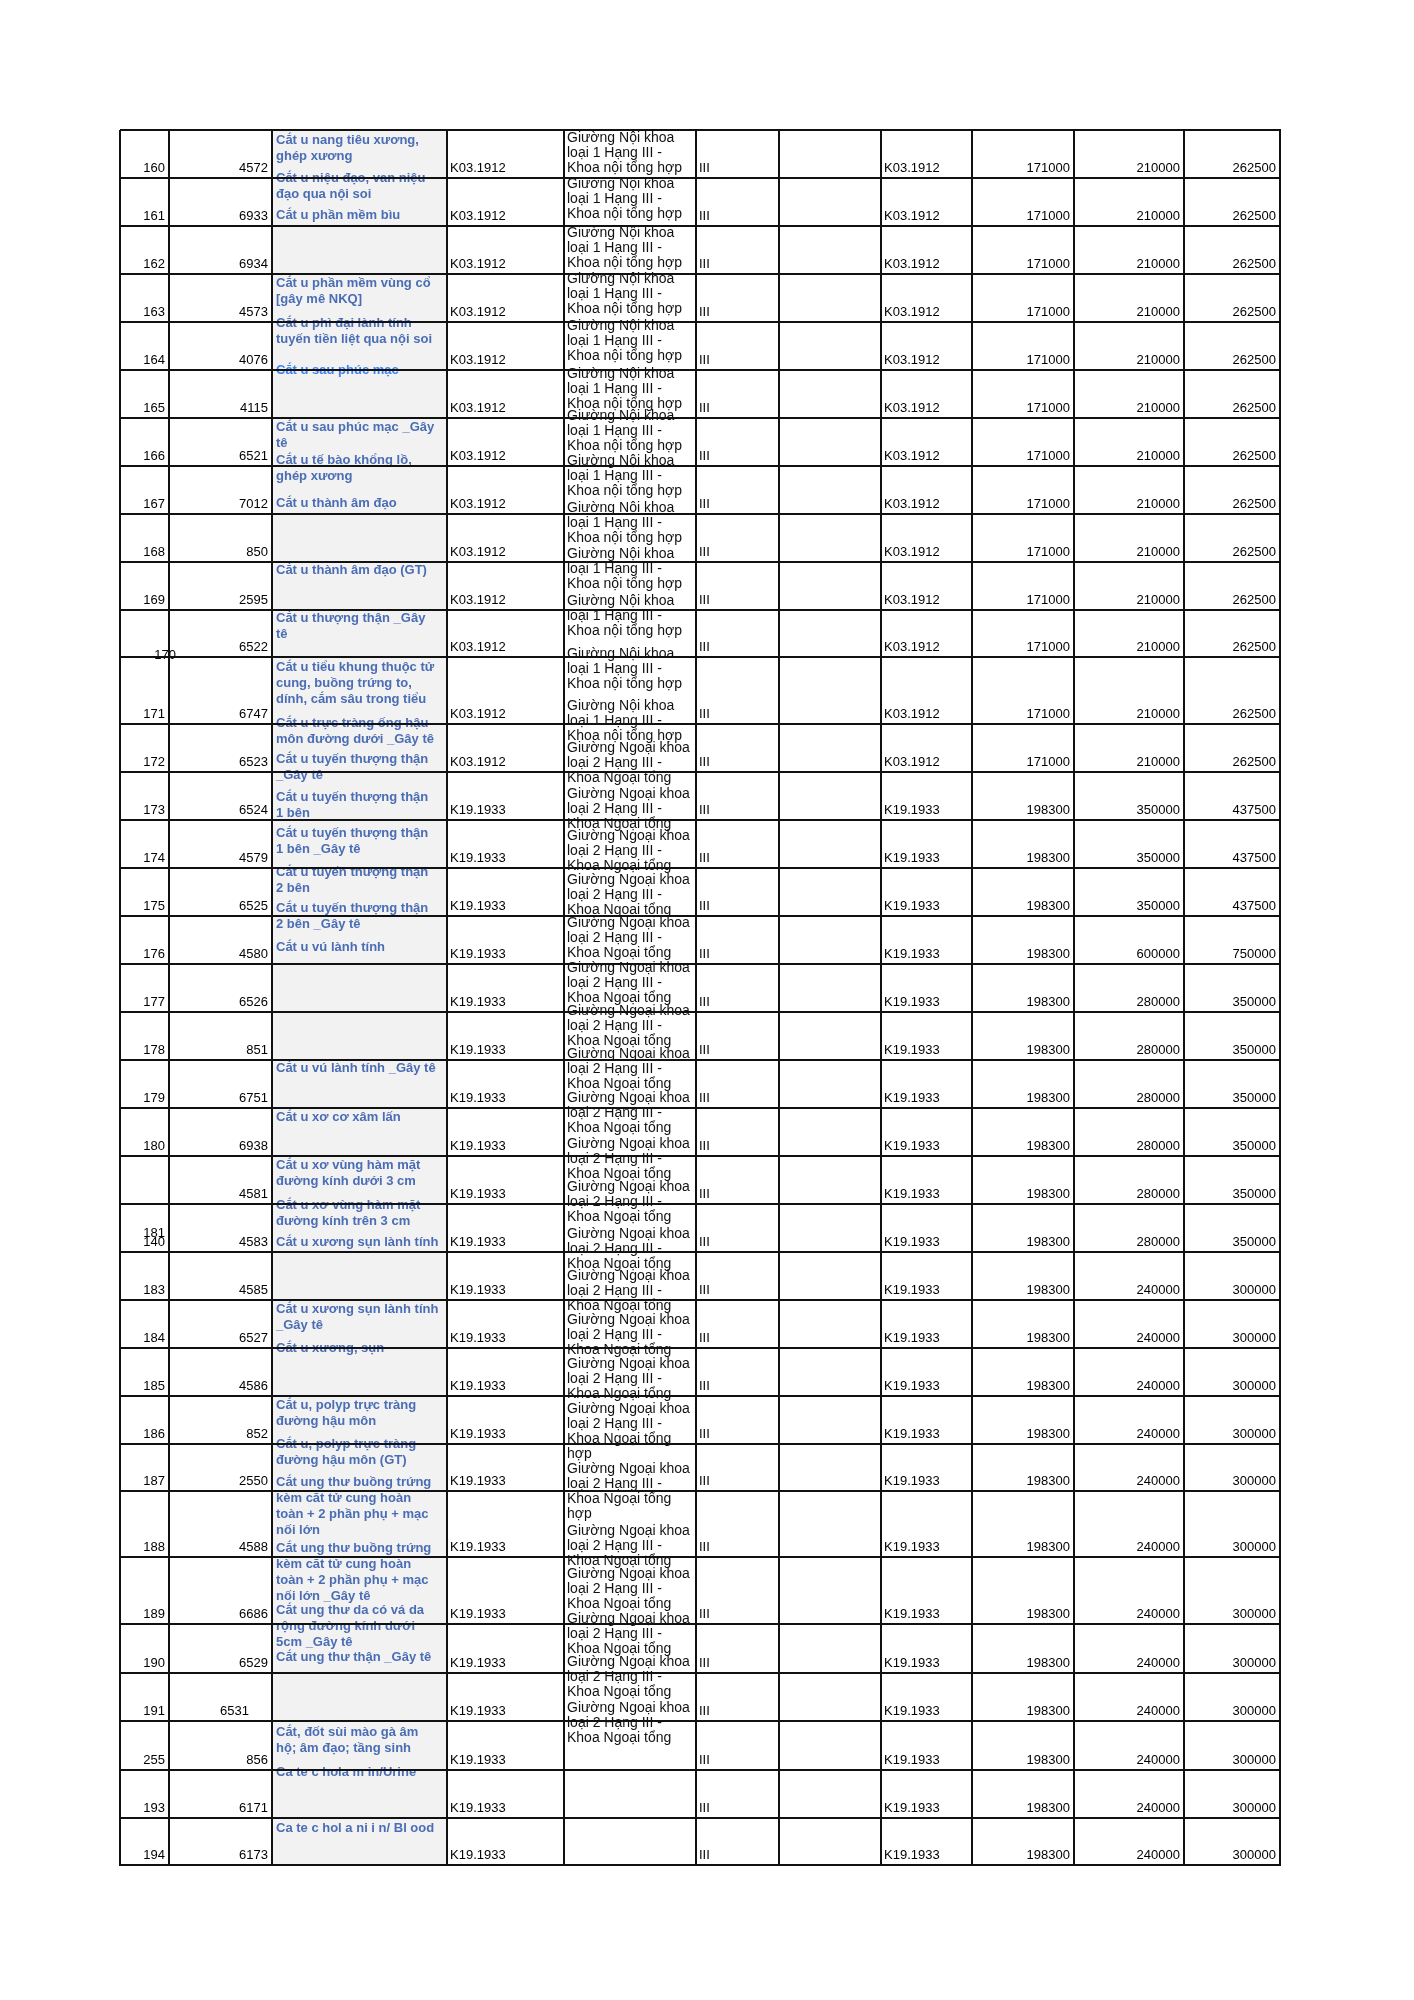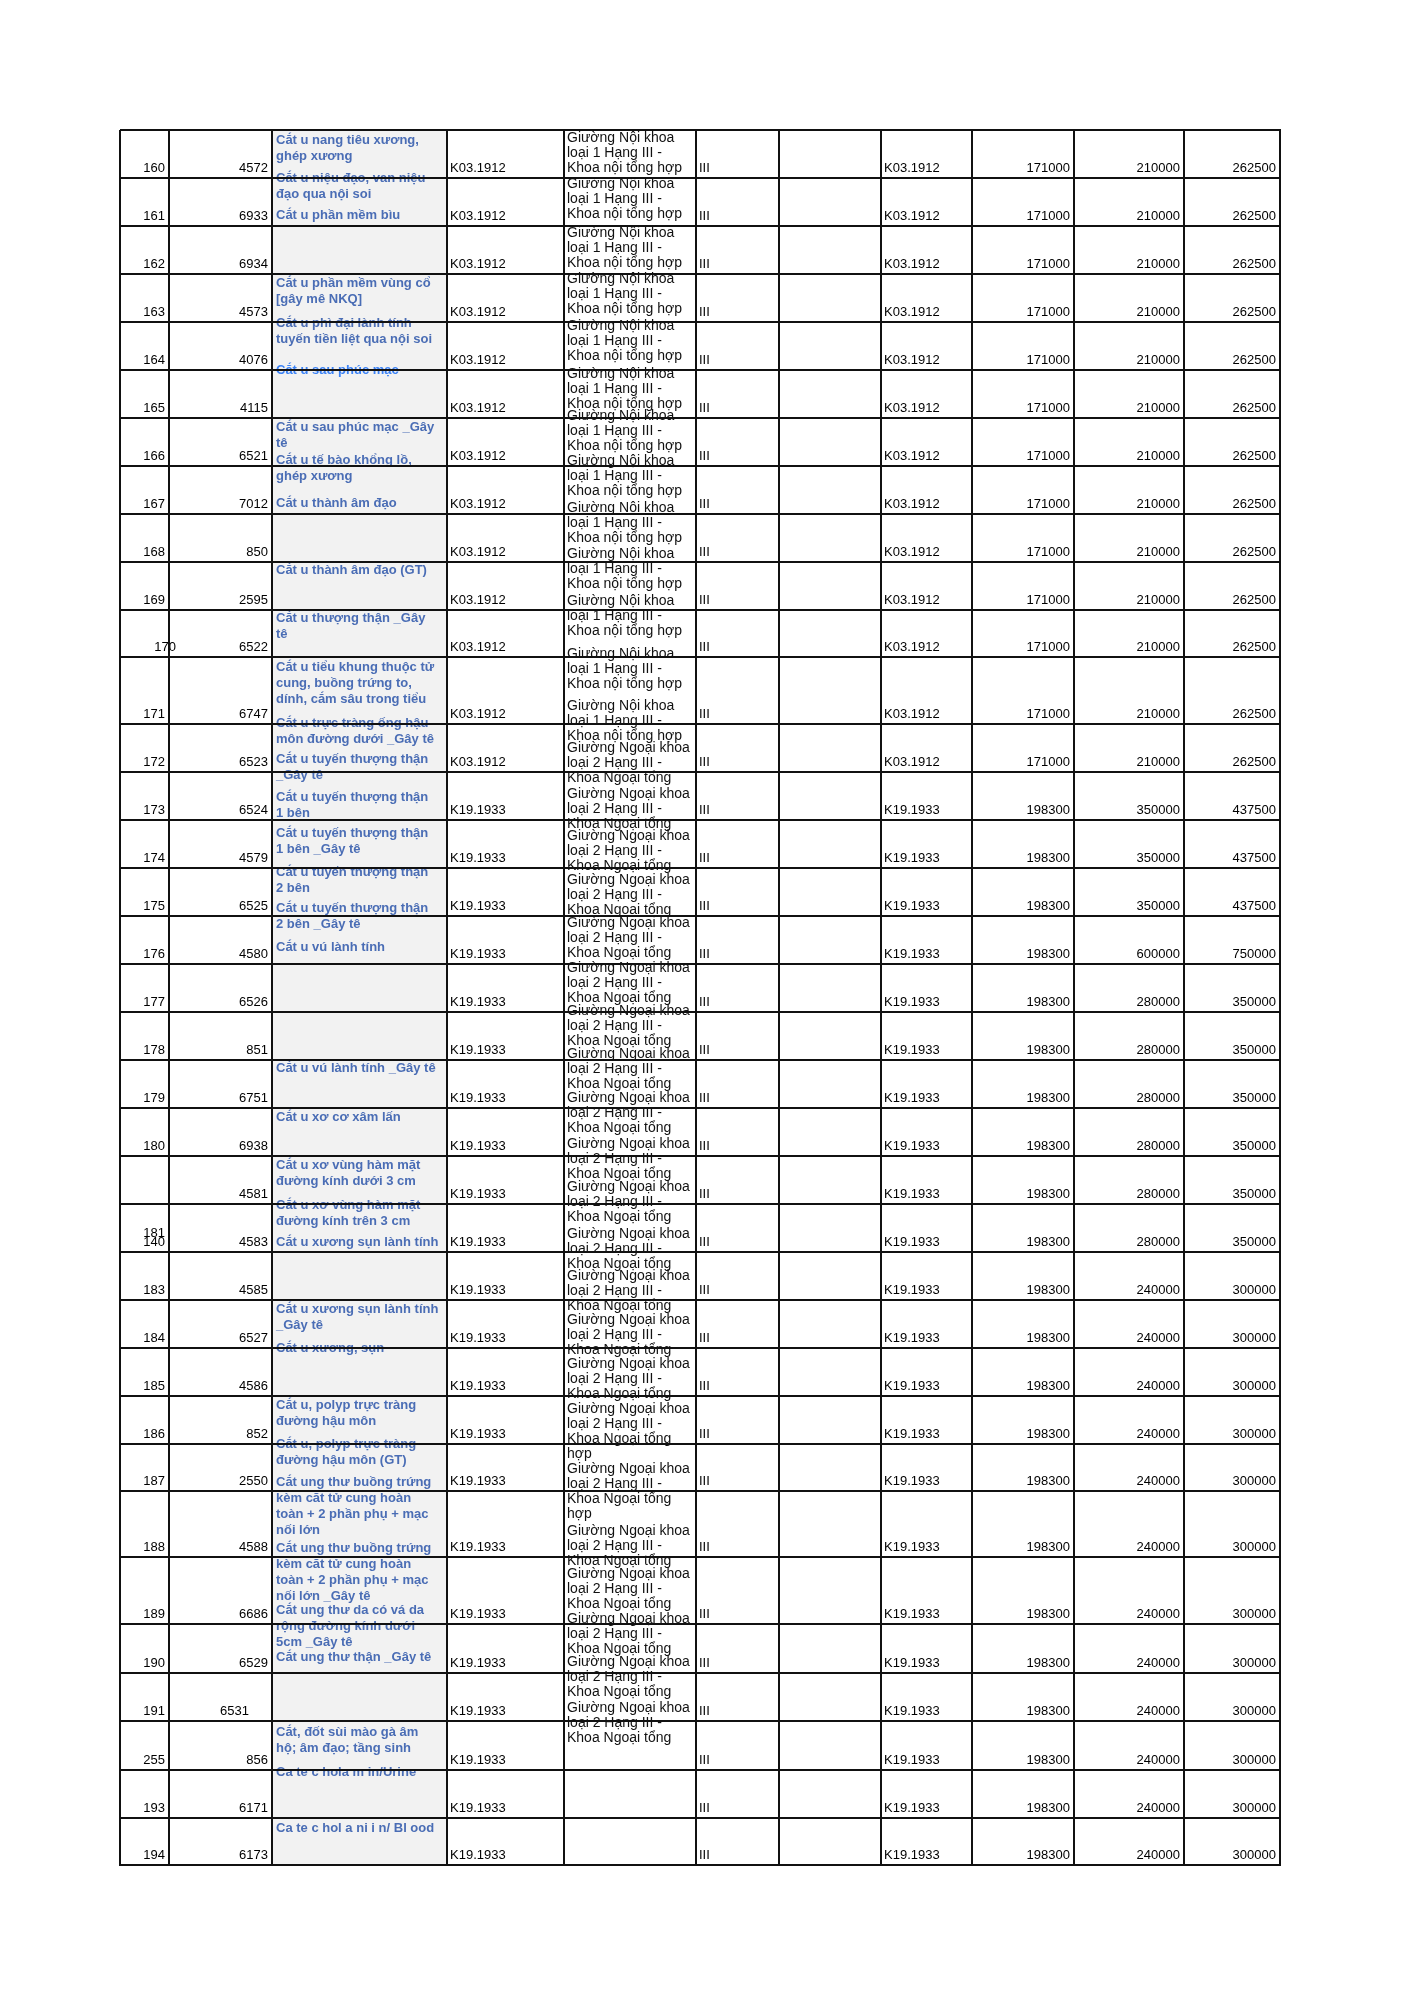--- a/index.html
+++ b/index.html
@@ -246,21 +246,21 @@
       <div class="cell left" style="left: 761px; width: 91px;">K03.1912</div>
       <div class="cell right" style="left: 852px; width: 102px;">171000</div>
       <div class="cell right" style="left: 954px; width: 110px;">210000</div>
       <div class="cell right" style="left: 1064px; width: 96px;">262500</div>
     </div>
     <div class="name-text" style="top: 432px; color: rgb(74, 109, 181);">Cắt u thành âm đạo (GT)</div>
     <div class="bed-text" style="top: 416px;">Giường Nội khoa
 loại 1 Hạng III -
 Khoa nội tổng hợp</div>
     <div class="row" style="top: 480px; height: 47px;">
-      <div class="cell right" style="left: 0px; width: 60px;">170</div>
+      <div class="cell right" style="left: 0px; width: 60px; margin-top: 8px;">170</div>
       <div class="cell right" style="left: 49px; width: 103px;">6522</div>
       <div class="cell  name-bg" style="left: 152px; width: 175px; background: rgb(242, 242, 242);"></div>
       <div class="cell left" style="left: 327px; width: 117px;">K03.1912</div>
       <div class="cell " style="left: 444px; width: 132px;"></div>
       <div class="cell left" style="left: 576px; width: 83px;">III</div>
       <div class="cell left" style="left: 659px; width: 102px;"></div>
       <div class="cell left" style="left: 761px; width: 91px;">K03.1912</div>
       <div class="cell right" style="left: 852px; width: 102px;">171000</div>
       <div class="cell right" style="left: 954px; width: 110px;">210000</div>
       <div class="cell right" style="left: 1064px; width: 96px;">262500</div>

